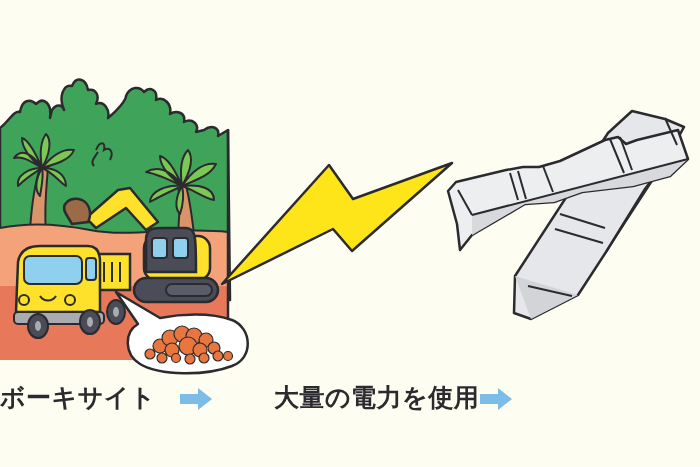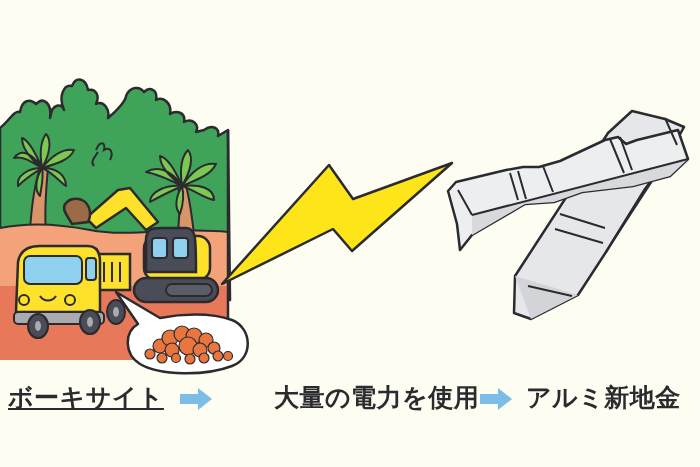--- a/index.html
+++ b/index.html
@@ -97,22 +97,21 @@
     <path d="M606,252 L666,160" stroke="#2b2b2f" stroke-width="1.5"></path>
 
     <path d="M448,191 L456,182 L506,170 L523,167 L539,167 L560,161 L605,140 L618,137 L626,144 L637,140 L678,130 L688,159 L670,176 L633,186 L582,192 L554,202 L525,204 L472,235 L460,250 L457,224 Z" fill="#eceef0" stroke="#2b2b2f" stroke-width="2.5" stroke-linejoin="round"></path>
     <path d="M472,215 L688,159 L670,176 L633,186 L582,192 L554,202 L525,204 L472,235 Z" fill="#d7d9dd"></path>
     <path d="M472,215 L688,159" stroke="#2b2b2f" stroke-width="2"></path>
     <path d="M458,190 L472,215 M510,173 L518,200 M518,171 L526,199 M543,166 L553,192 M610,139 L624,173 M620,137 L632,170 M665,118 L677,145" stroke="#2b2b2f" stroke-width="2"></path>
   </g>
 </svg>
 
 <div class="labels">
-  <span class="lbl" style="left:8px;text-decoration:underline;">ボーキサイト</span>
+  <span class="lbl" style="left:0;">ボーキサイト</span>
   <svg class="arrow" style="left:178px;" viewBox="0 0 36 22">
       <path d="M2,6 L20,6 L20,0 L34,11 L20,22 L20,16 L2,16 Z" fill="#7bbde6"></path>
     </svg>
   <span class="lbl" style="left:246px;margin-left:28px;">大量の電力を使用</span>
   <svg class="arrow" style="left:478px;" viewBox="0 0 36 22">
       <path d="M2,6 L20,6 L20,0 L34,11 L20,22 L20,16 L2,16 Z" fill="#7bbde6"></path>
     </svg>
-  <span class="lbl" style="left:526px;">アルミ新地金</span>
 </div>
 
 </body></html>

